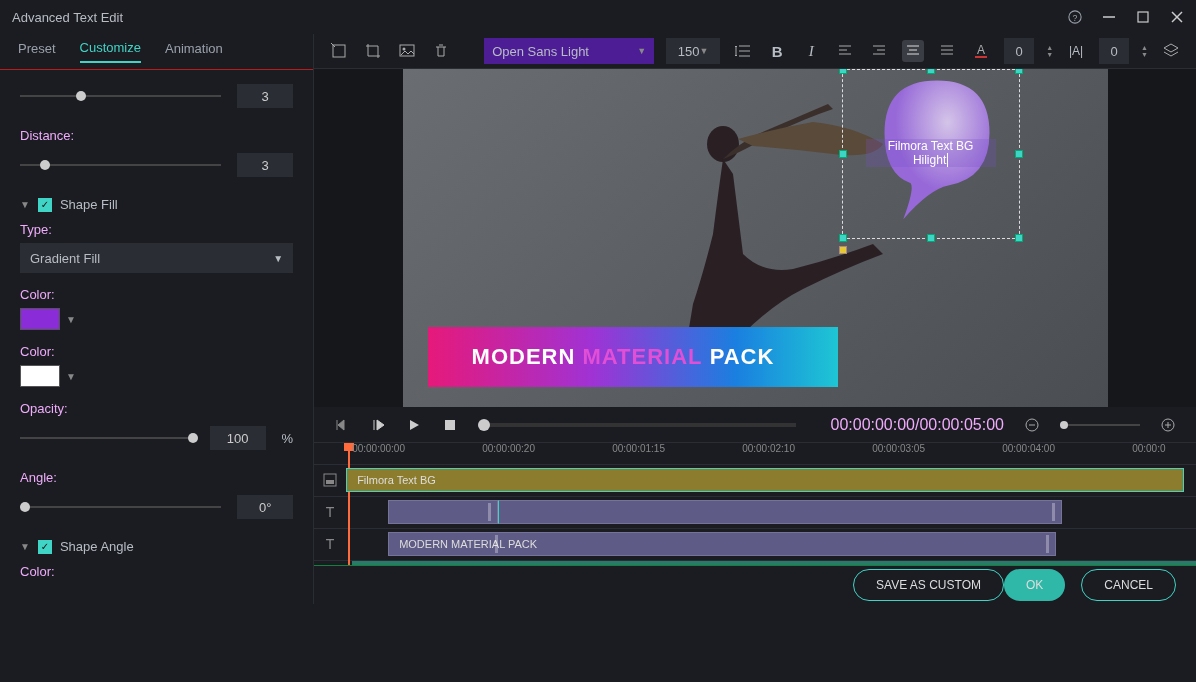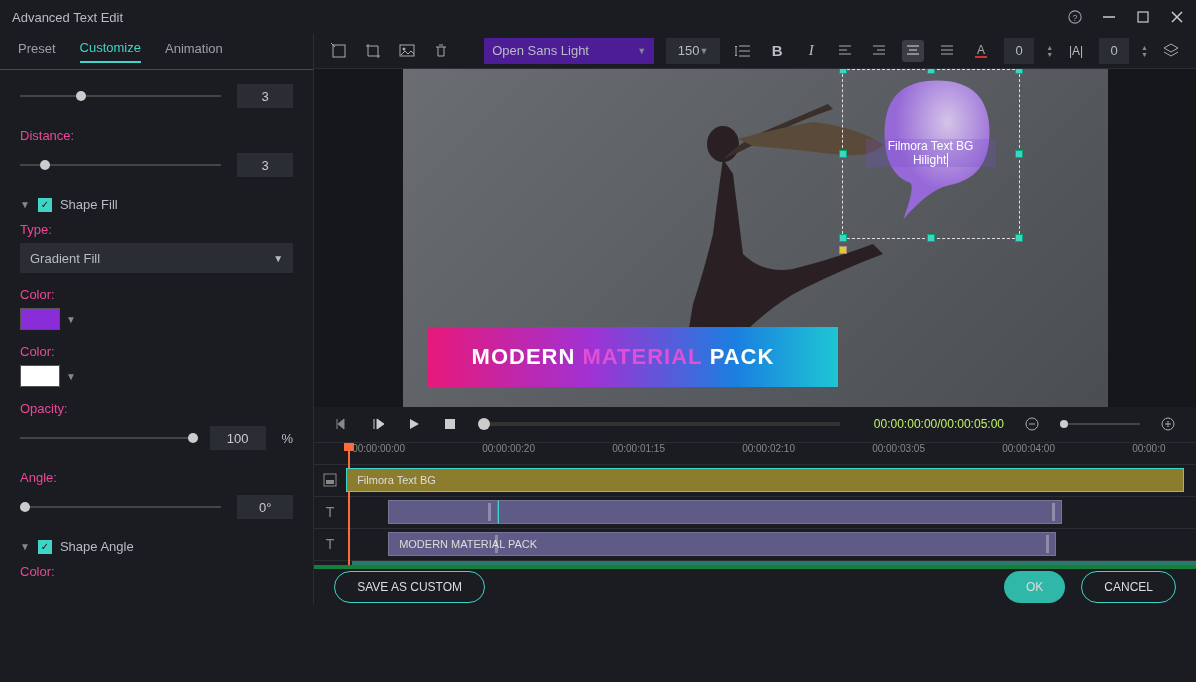--- a/index.html
+++ b/index.html
@@ -10,21 +10,21 @@
 .tabbar { height: 36px; display: flex; align-items: center; padding: 0 18px; gap: 24px; border-bottom: 1px solid #b91c1c; }
 .tab { color: #9aa0aa; cursor: pointer; padding-bottom: 6px; }
 .tab.active { color: #3fd4c5; border-bottom: 2px solid #3fd4c5; }
 .main { display: flex; height: 570px; }
 .sidebar { width: 327px; overflow-y: auto; padding: 14px 20px; border-right: 1px solid #2a2d33; position: relative; }
 .sidebar::-webkit-scrollbar { width: 6px; } .sidebar::-webkit-scrollbar-thumb { background: #3a3d44; }
 .slider-row { display: flex; align-items: center; gap: 16px; margin: 10px 0 20px; }
 .slider-row .track { flex: 1; height: 2px; background: #444; position: relative; }
 .slider-row .track .thumb { position: absolute; top: -4px; width: 10px; height: 10px; background: #ccc; border-radius: 50%; }
 .numbox { width: 56px; height: 24px; background: #2a2d33; border: none; color: #ccc; text-align: center; font-size: 13px; }
-.lbl { color: #ec4899; margin: 8px 0 6px; }
+.lbl { color: #f0abfc; margin: 8px 0 6px; }
 .section-head { display: flex; align-items: center; gap: 8px; margin: 14px 0 10px; }
 .tri { color: #888; font-size: 10px; }
 .chk { width: 14px; height: 14px; background: #3fd4c5; display: inline-flex; align-items: center; justify-content: center; color: #111; font-size: 10px; }
 .dropdown { width: 100%; height: 30px; background: #2a2d33; display: flex; align-items: center; justify-content: space-between; padding: 0 10px; cursor: pointer; margin: 6px 0 14px; }
 .colorswatch-row { display: flex; align-items: center; gap: 6px; margin: 6px 0 14px; }
 .colorswatch { width: 40px; height: 22px; border: 1px solid #555; cursor: pointer; }
 .right { flex: 1; display: flex; flex-direction: column; }
 .toolbar { height: 38px; display: flex; align-items: center; padding: 0 14px; gap: 12px; border-bottom: 1px solid #2a2d33; }
 .tb-btn { width: 22px; height: 22px; cursor: pointer; display: flex; align-items: center; justify-content: center; color: #b8bcc4; }
 .tb-btn.active { background: #3a3d44; border-radius: 3px; }
@@ -38,35 +38,35 @@
 .title-box { position: absolute; left: 25px; bottom: 20px; width: 410px; height: 60px; background: linear-gradient(90deg, #e6197a, #a032d4 40%, #1a7fe0 75%, #1ec6d4); display: flex; align-items: center; padding-left: 44px; font-weight: 800; font-size: 22px; letter-spacing: 1px; color: #fff; }
 .title-box .mat { color: #e04fd6; }
 .bubble-sel { position: absolute; top: 0px; right: 88px; width: 178px; height: 170px; border: 1px dashed #ddd; }
 .bubble-sel .handle { position: absolute; width: 8px; height: 8px; background: #3fd4c5; border: 1px solid #0a7; }
 .bubble { position: absolute; top: 4px; right: 92px; width: 158px; height: 150px; }
 .bubble-text { position: absolute; top: 70px; right: 112px; width: 130px; text-align: center; font-size: 12px; color: #fff; background: rgba(120,80,200,0.25); }
 .playback { height: 38px; display: flex; align-items: center; padding: 0 20px; gap: 20px; background: #1a1c21; }
 .pb-btn { width: 16px; height: 16px; cursor: pointer; display:flex; align-items:center; justify-content:center; }
 .scrub { flex: 1; height: 4px; background: #333; position: relative; }
 .scrub .dot { position: absolute; left: 0; top: -4px; width: 12px; height: 12px; background: #ccc; border-radius: 50%; }
-.timecode { color: #bef264; font-size: 12px; margin-left: 14px; }
+.timecode { color: #f0abfc; font-size: 16px; margin-left: 14px; }
 .zoom-sl { width: 80px; height: 2px; background: #444; position: relative; }
 .zoom-sl .d { position: absolute; left: 0; top: -3px; width: 8px; height: 8px; background: #ccc; border-radius: 50%; }
 .timeline { height: 134px; background: #1a1c21; border-top: 1px solid #2a2d33; overflow: hidden; }
 .ruler { height: 22px; display: flex; position: relative; padding-left: 32px; border-bottom: 1px solid #2a2d33; font-size: 10px; color: #888; }
 .ruler span { position: absolute; }
 .playhead { position: absolute; left: 34px; top: 0; width: 2px; height: 130px; background: #ff6b3d; }
 .playhead::before { content:''; position:absolute; top:-2px; left:-4px; width:10px; height:10px; background:#ff6b3d; }
 .track-row { height: 32px; display: flex; align-items: center; border-bottom: 1px solid #2a2d33; }
 .track-icon { width: 32px; display: flex; justify-content: center; color: #888; font-size: 14px; }
 .clip { height: 24px; display: flex; align-items: center; padding: 0 10px; font-size: 11px; color: #ddd; border: 1px solid rgba(255,255,255,0.15); position: relative; }
 .clip.yellow { background: #8c7d2e; flex:1; margin-right: 12px; border: 1px solid #3fd4c5; }
 .clip.purple { background: #5e5b86; }
 .clip .bar { position:absolute; right:6px; top:2px; bottom:2px; width:3px; background: rgba(255,255,255,0.3); }
-.footer { height: 42px; display: flex; align-items: center; justify-content: space-between; padding: 0 20px; border-top: 4px solid #15803d; }
+.footer { height: 42px; display: flex; align-items: center; justify-content: flex-end; padding: 0 20px; border-top: 1px solid #15803d; }
 .btn { height: 32px; padding: 0 22px; border-radius: 16px; border: 1px solid #3fd4c5; color: #ddd; cursor: pointer; display: flex; align-items: center; font-size: 12px; background: transparent; }
 .btn.primary { background: #2fb8a8; border: none; }
 .btn-group { display: flex; gap: 16px; }
 svg { display: block; }
 </style>
 </head>
 <body>
 
 <div class="titlebar">
   <span>Advanced Text Edit</span>

